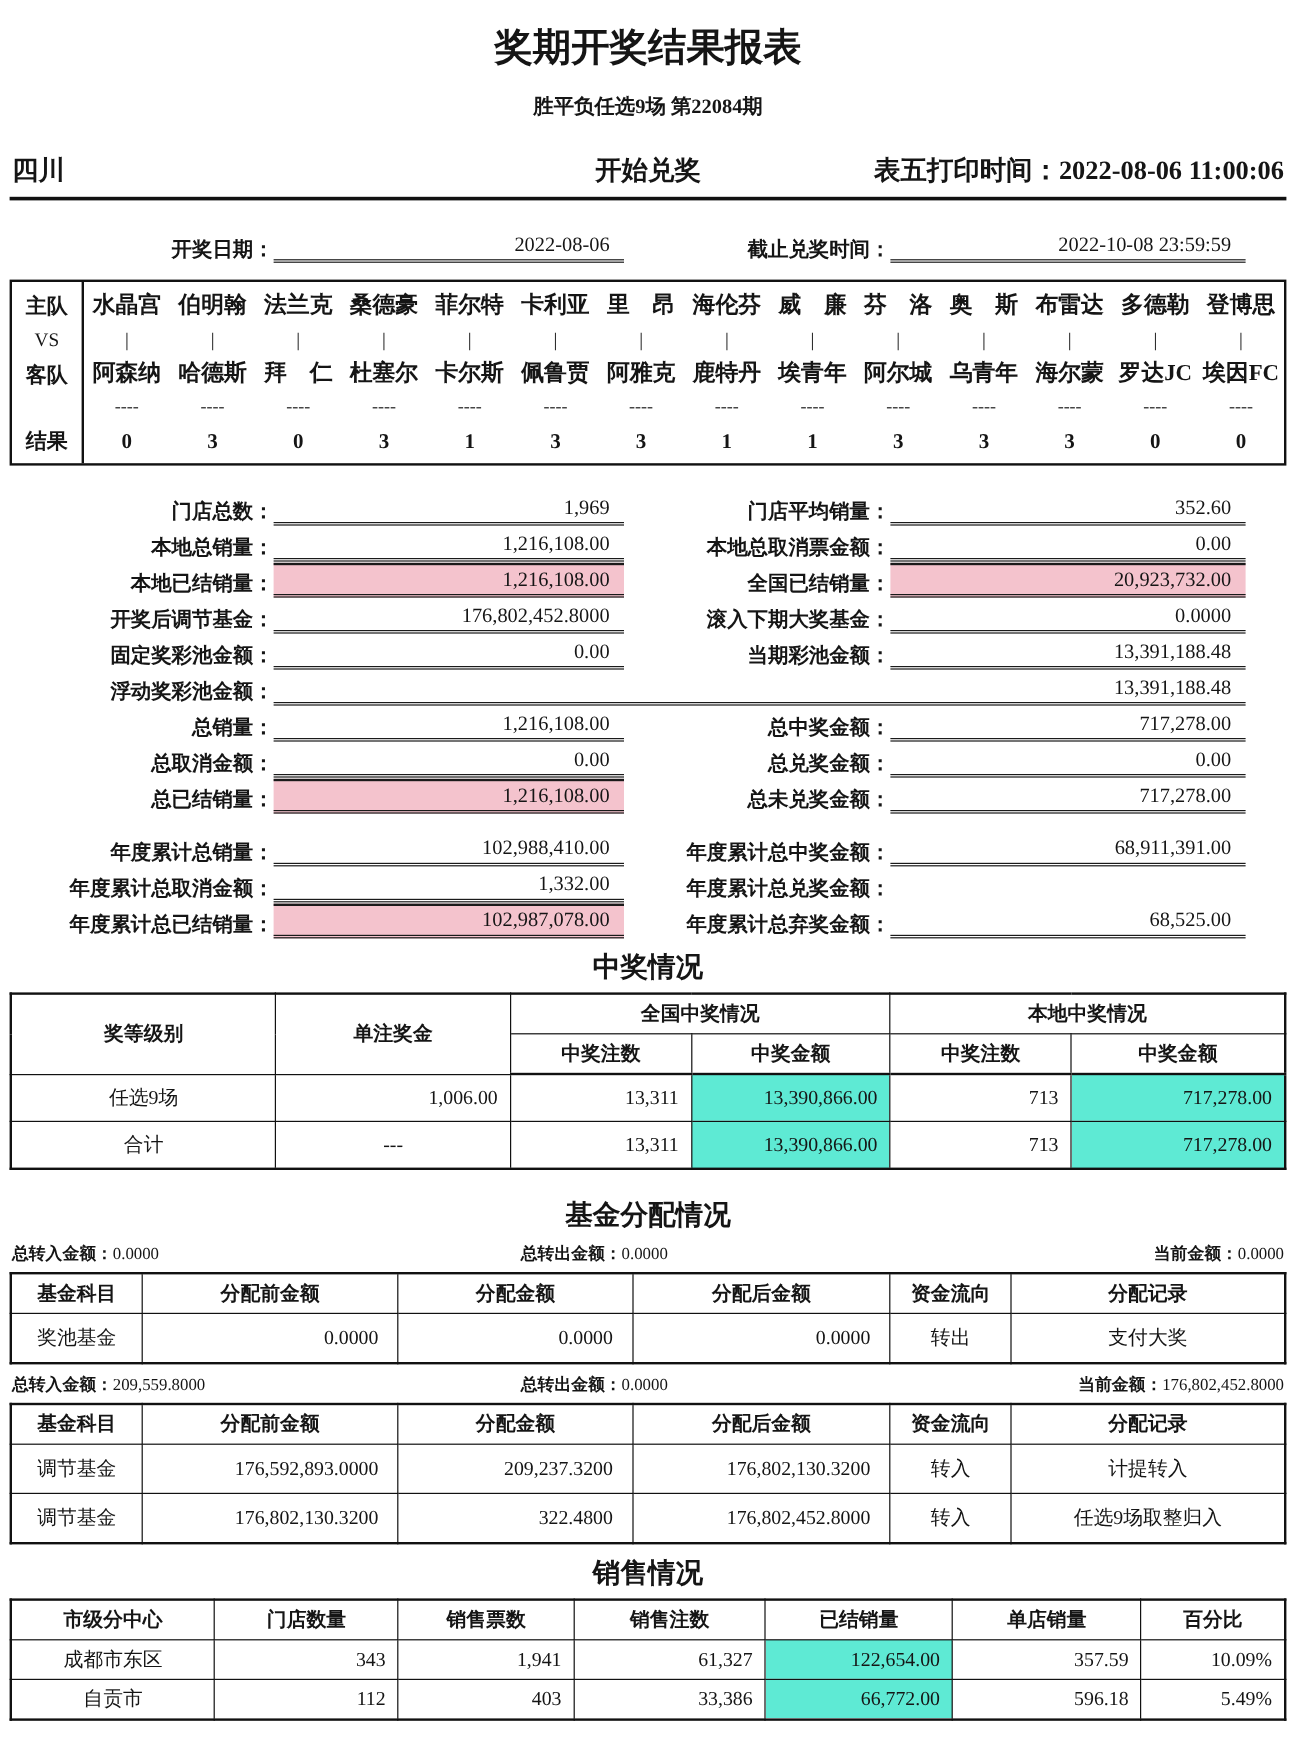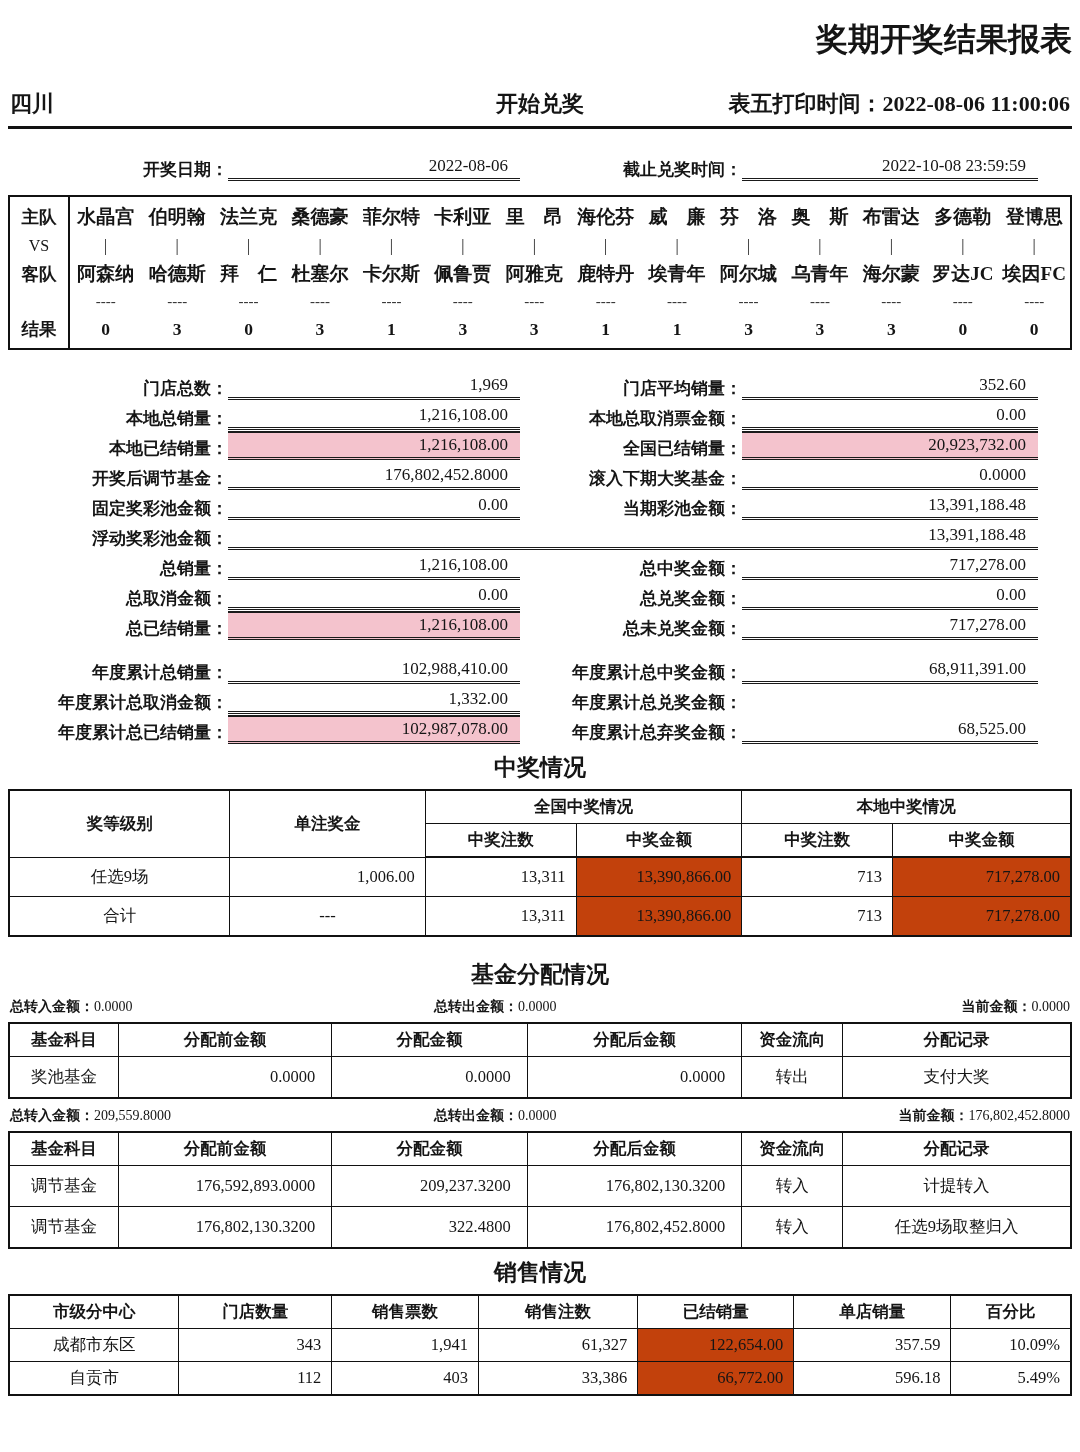--- a/index.html
+++ b/index.html
@@ -1,20 +1,20 @@
 <!DOCTYPE html>
 <html><head>
 <meta charset="utf-8">
 <style>
   html,body{margin:0;padding:0;background:#fff;}
   body{width:1080px;height:1452px;overflow:hidden;
        font-family:"Liberation Serif","DejaVu Serif",serif;color:#151515;}
   .page{box-sizing:border-box;width:1080px;height:1452px;padding:10px 8px 0 8px;}
 
-  .title{text-align:right;font-size:32px;font-weight:bold;margin:8px 0 0;}
+  .title{text-align:center;font-size:32px;font-weight:bold;margin:8px 0 0;}
   .subtitle{text-align:center;font-size:17px;font-weight:bold;margin-top:15px;}
   .info-row{display:grid;grid-template-columns:1fr auto 1fr;align-items:end;
             font-size:22px;font-weight:bold;margin-top:27px;padding:0 2px;}
   .info-left{text-align:left;}
   .info-center{text-align:center;}
   .info-right{text-align:right;}
   .rule{border:none;border-top:3px solid #111;margin:7px 0 0;}
 
   
   .fsection{margin-top:0;}
@@ -41,41 +41,42 @@
   .mt-res{height:30px;line-height:30px;}
 
   
   .rtable{width:100%;border-collapse:collapse;table-layout:fixed;
           border:2.5px solid #111;font-size:16.5px;}
   .rtable th,.rtable td{border:1.5px solid #111;padding:6px 10px;
           overflow:hidden;white-space:nowrap;}
   .rtable th{font-weight:bold;text-align:center;padding:5px 4px;}
   .rtable td.c{text-align:center;}
   .rtable td.r{text-align:right;}
-  .hlbg{background:#c2410c;}
+  .hlbg{background:#5eead4;}
   .sec-title{text-align:center;font-size:23px;font-weight:bold;margin:10px 0 6px;}
   .wtable thead tr.sub th{border-bottom:2.5px solid #111;}
   .wtable td{padding:8px 10px;}
   .ftable td{padding:9px 16px;}
   .stable td{padding:5px 10px;}
 
   .fsummary{display:grid;grid-template-columns:40% 32% 28%;font-size:14px;
             margin:8px 2px 6px;align-items:end;}
   .fsum-label{font-weight:bold;}
   .fsum-item.last{text-align:right;}
 
   .mt18{margin-top:0;} .mt20{margin-top:20px;} .mt14{margin-top:14px;}
   .mt8{margin-top:8px;} .mt22{margin-top:22px;}
 </style>
 </head>
 <body>
 
 <div class="page">
 
   <div class="title">奖期开奖结果报表</div>
+  <div class="subtitle">胜平负任选9场 第22084期</div>
 
   <div class="info-row">
     <span class="info-left">四川</span>
     <span class="info-center">开始兑奖</span>
     <span class="info-right"><span>表五打印时间：</span><span>2022-08-06 11:00:06</span></span>
   </div>
   <hr class="rule">
 
   <div class="fsection mt22">
     <div class="frow">

